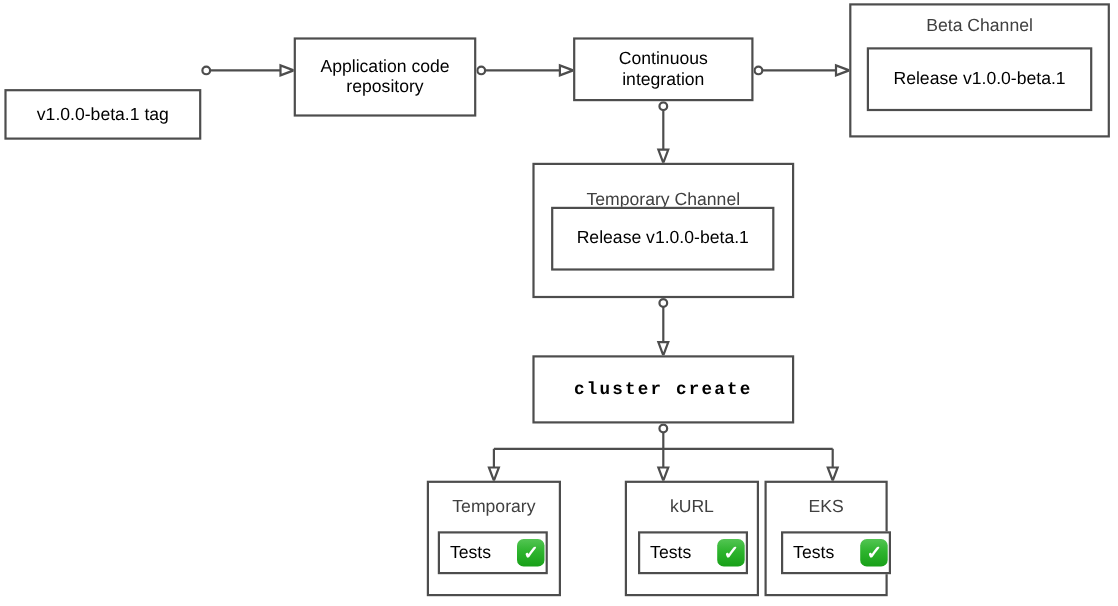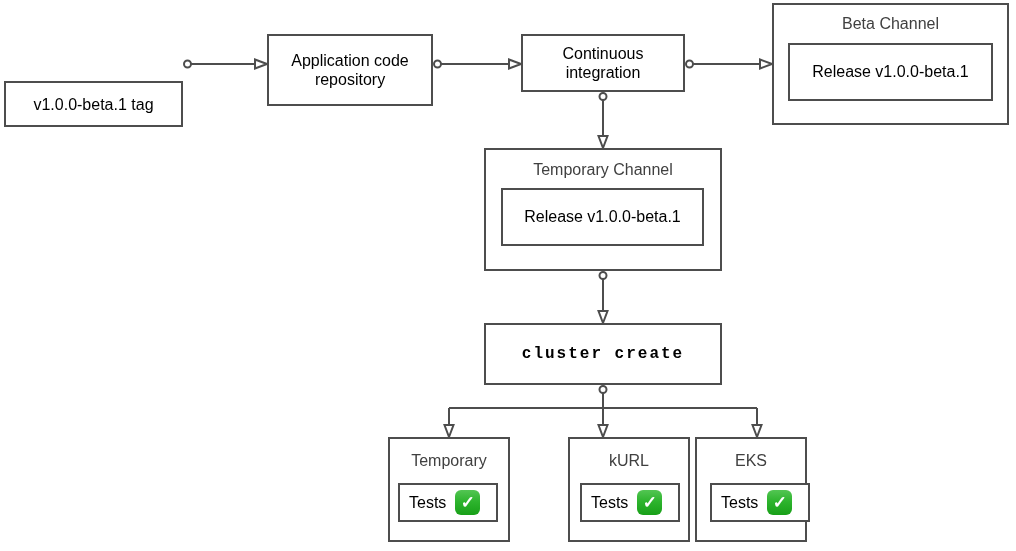--- a/index.html
+++ b/index.html
@@ -61,21 +61,21 @@
   }
   .mono-label {
     font-family: "Liberation Mono", "DejaVu Sans Mono", monospace;
     font-weight: 700;
     font-size: 16px;
     letter-spacing: 2px;
   }
   .tests-box {
     justify-content: flex-start;
     padding-left: 9px;
-    gap: 9px;
+    gap: 24px;
   }
   .check-badge {
     display: inline-flex;
     align-items: center;
     justify-content: center;
     width: 25px;
     height: 25px;
     border-radius: 6px;
     background: linear-gradient(180deg, #53c553 0%, #2eb42e 45%, #18a018 100%);
     color: #ffffff;
@@ -137,21 +137,21 @@
   </div>
 
   <div class="container-node" style="left:772px; top:3px; width:237px; height:122px;">
     <div class="container-title" style="top:10px;">Beta Channel</div>
     <div class="inner-box" style="left:14px; top:38px; width:205px; height:58px;">
       <span>Release v1.0.0-beta.1</span>
     </div>
   </div>
 
   <div class="container-node" style="left:484px; top:148px; width:238px; height:123px;">
-    <div class="container-title" style="top:11px;">Temporary Channel</div>
+    <div class="container-title" style="top:23px;">Temporary Channel</div>
     <div class="inner-box" style="left:15px; top:38px; width:203px; height:58px;">
       <span>Release v1.0.0-beta.1</span>
     </div>
   </div>
 
   <div class="node" style="left:484px; top:323px; width:238px; height:62px;">
     <span class="mono-label">cluster create</span>
   </div>
 
   <div class="container-node" style="left:388px; top:437px; width:122px; height:105px;">

